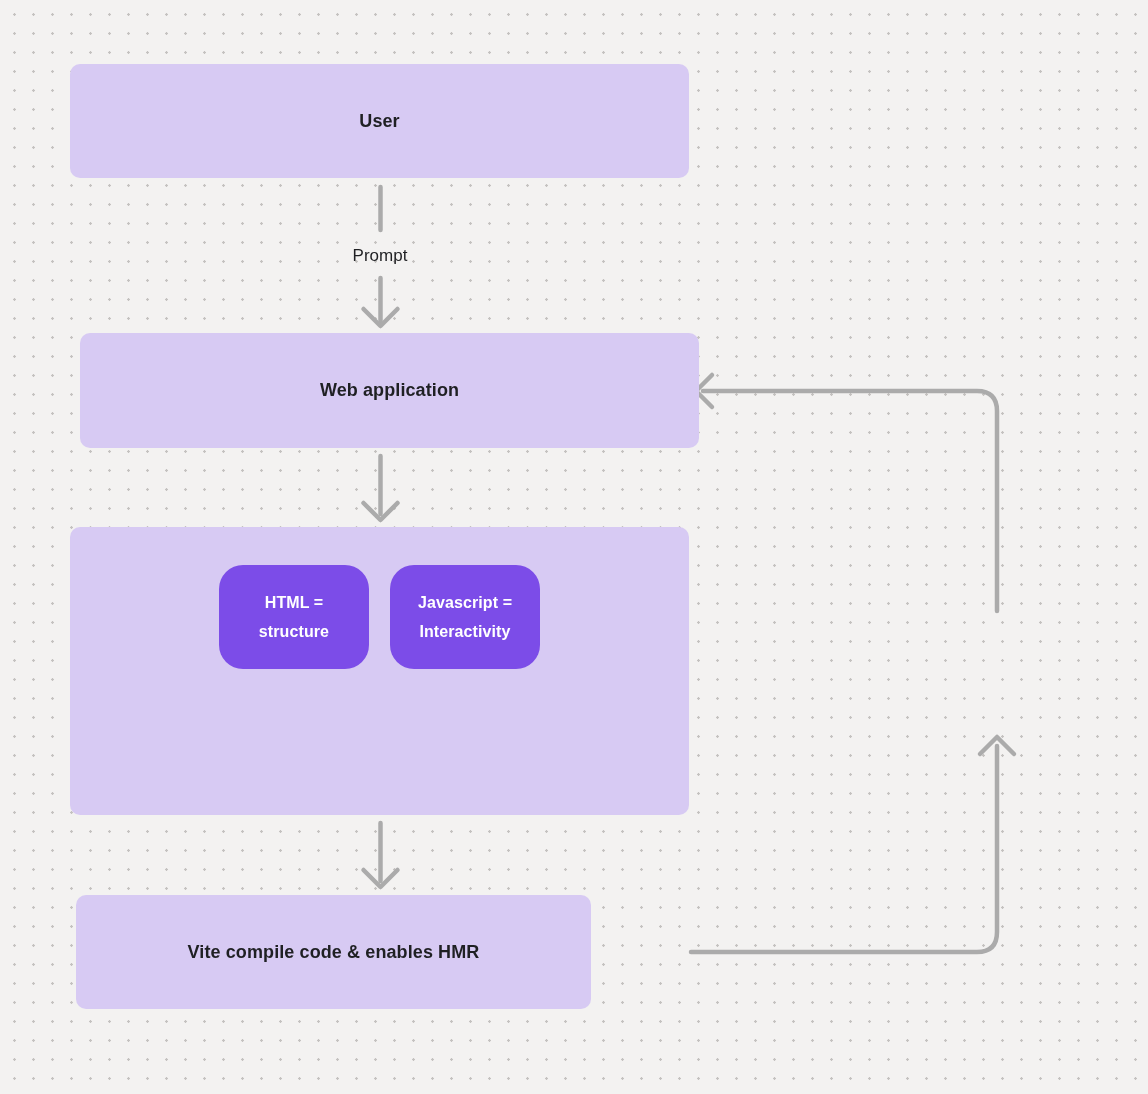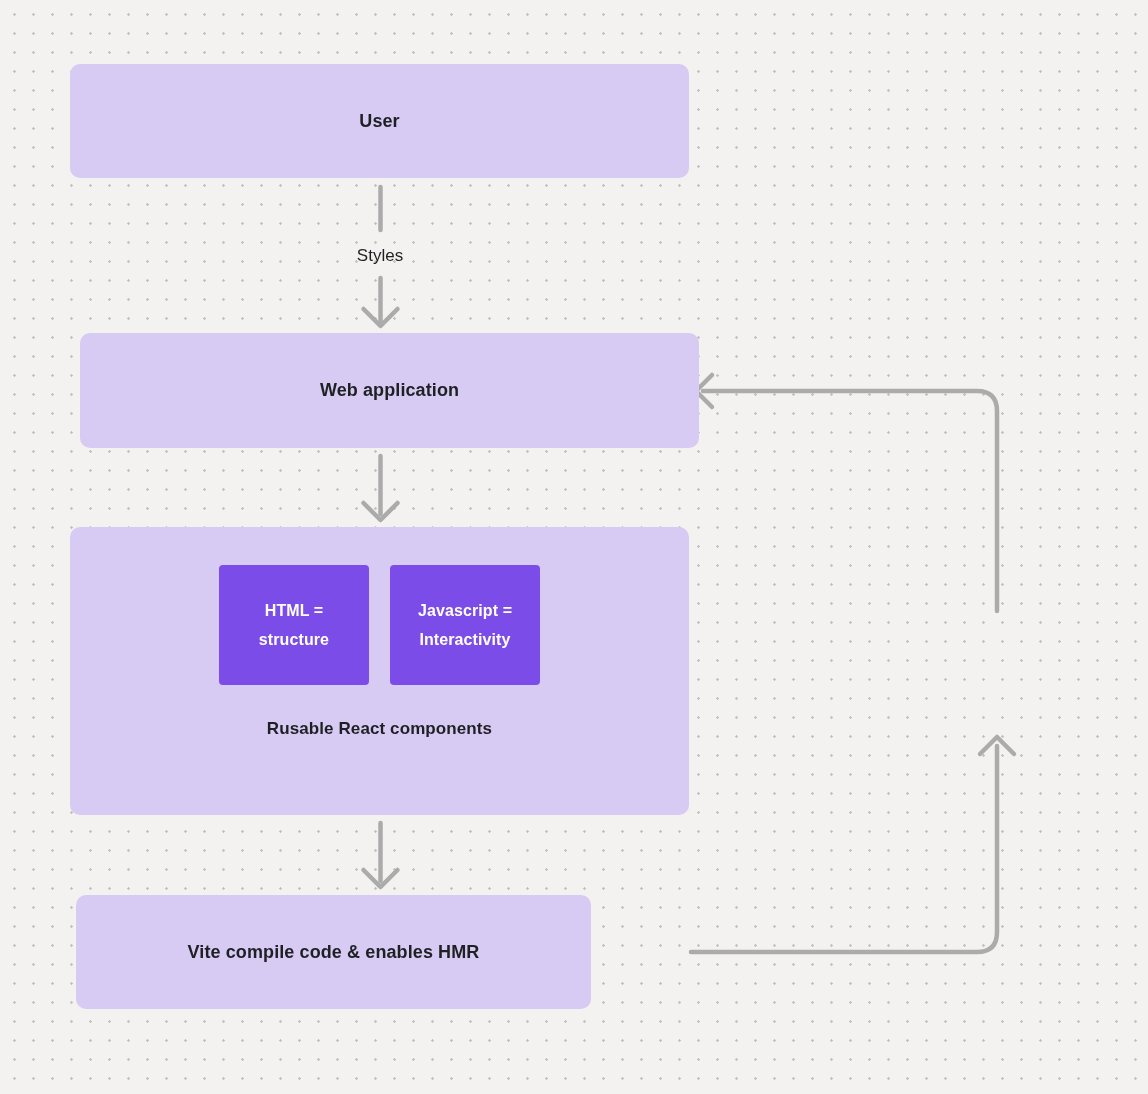--- a/index.html
+++ b/index.html
@@ -44,24 +44,24 @@
   .node-user{left:70px;top:64px;width:619px;height:114px;}
   .node-webapp{left:80px;top:333px;width:619px;height:115px;}
   .node-group{left:70px;top:527px;width:619px;height:288px;display:block;}
   .node-vite{left:76px;top:895px;width:515px;height:114px;}
   .node-render{left:903px;top:614px;width:190px;height:114px;border-radius:13px;}
   .chip-row{
     display:flex;justify-content:center;gap:21px;
     margin-top:38px;
   }
   .chip{
-    width:150px;height:120px;
+    width:150px;height:104px;
     background:var(--chip-fill);
     color:var(--chip-text);
-    border-radius:4px;
+    border-radius:24px;
     display:flex;flex-direction:column;align-items:center;justify-content:center;
     font-size:16px;line-height:29px;
     text-align:center;
   }
   .group-caption{
     position:absolute;left:0;top:192px;width:100%;
     text-align:center;color:var(--text);font-size:17px;
   }
   .edge-label{
     position:absolute;left:380px;top:256px;
@@ -91,38 +91,37 @@
     <polyline points="980,754 997,737 1014,754"></polyline>
 
     <path d="M997 611 V 411 Q 997 391 977 391 H 703"></path>
     <polyline points="712,375 696,391 712,407"></polyline>
   </svg>
 
   <div class="node node-user">
     <span>User</span>
   </div>
 
-  <div class="edge-label">Styles</div>
+  <div class="edge-label">Prompt</div>
 
   <div class="node node-webapp">
     <span>Web application</span>
   </div>
 
   <div class="node node-group">
     <div class="chip-row">
       <div class="chip">
         <span>HTML =</span>
         <span>structure</span>
       </div>
       <div class="chip">
         <span>Javascript =</span>
         <span>Interactivity</span>
       </div>
     </div>
-    <div class="group-caption">Rusable React components</div>
   </div>
 
   <div class="node node-vite">
     <span>Vite compile code &amp; enables HMR</span>
   </div>
 
 
 </div>
 
 </body></html>

